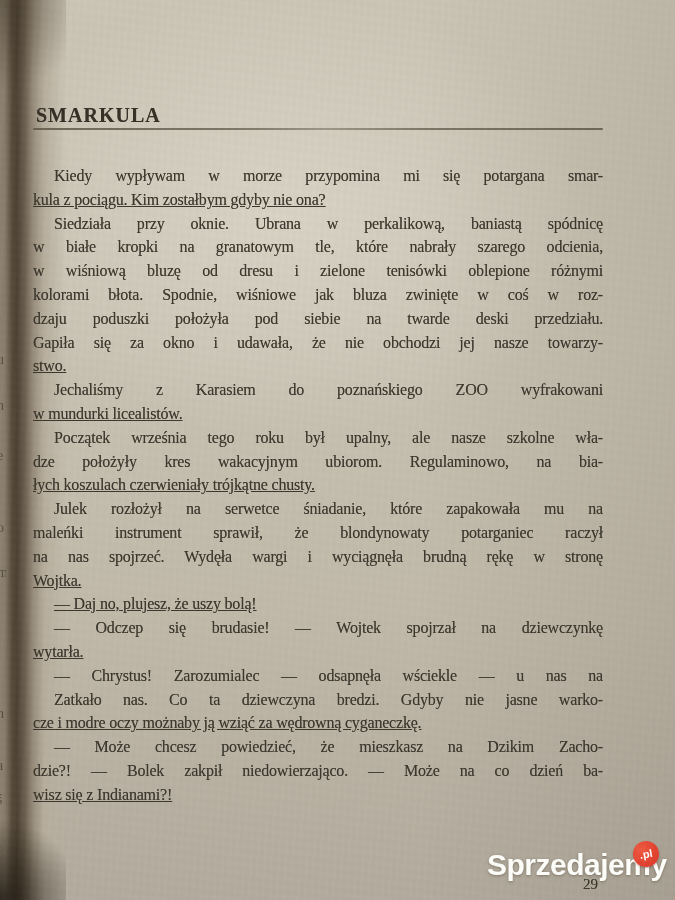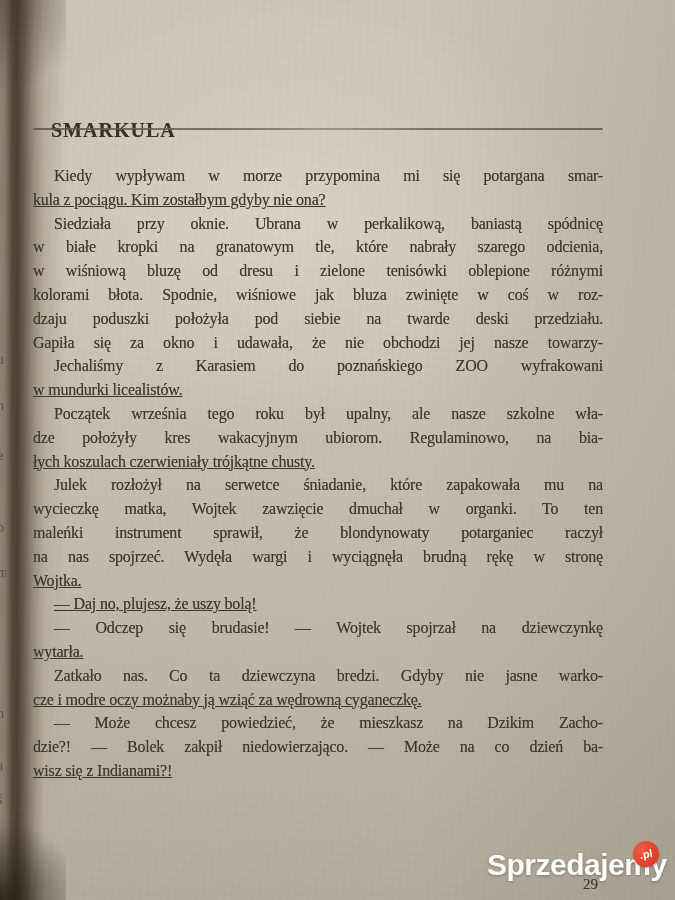--- a/index.html
+++ b/index.html
@@ -23,21 +23,21 @@
     pointer-events:none;
   }
   
   .frag{
     position:absolute;left:0;width:9px;overflow:hidden;
     font-size:14px;color:rgba(58,48,36,0.62);
     transform:translateX(-3px);
   }
   .content{position:absolute;left:33px;top:0;width:570px;color:#3b362c;}
   .title{
-    position:absolute;left:0;top:101px;margin:18px;
+    position:absolute;left:0;top:101px;margin:3px;
     font-size:20px;font-weight:bold;letter-spacing:1px;
     color:#352f26;text-shadow:0 0 0.6px rgba(53,47,38,0.55);
   }
   .rule{
     position:absolute;left:0;top:128px;width:570px;height:2px;
     background:linear-gradient(90deg,#5e5646 0%,#6d6555 35%,#938b7b 52%,#6d6555 70%,#5e5646 100%);
     opacity:0.85;border-radius:1px;
   }
   .body{position:absolute;left:0;top:164px;width:570px;
     font-size:16px;letter-spacing:-0.2px;line-height:23.8px;
@@ -98,33 +98,34 @@
     <div class="rule"></div>
     <div class="body">
         <div class="line first">Kiedy wypływam w morze przypomina mi się potargana smar-</div>
         <div class="line last">kula z pociągu. Kim zostałbym gdyby nie ona?</div>
         <div class="line first">Siedziała przy oknie. Ubrana w perkalikową, baniastą spódnicę</div>
         <div class="line">w białe kropki na granatowym tle, które nabrały szarego odcienia,</div>
         <div class="line">w wiśniową bluzę od dresu i zielone tenisówki oblepione różnymi</div>
         <div class="line">kolorami błota. Spodnie, wiśniowe jak bluza zwinięte w coś w roz-</div>
         <div class="line">dzaju poduszki położyła pod siebie na twarde deski przedziału.</div>
         <div class="line">Gapiła się za okno i udawała, że nie obchodzi jej nasze towarzy-</div>
+        <div class="line last">stwo.</div>
         <div class="line first">Jechaliśmy z Karasiem do poznańskiego ZOO wyfrakowani</div>
         <div class="line last">w mundurki licealistów.</div>
         <div class="line first">Początek września tego roku był upalny, ale nasze szkolne wła-</div>
         <div class="line">dze położyły kres wakacyjnym ubiorom. Regulaminowo, na bia-</div>
         <div class="line last">łych koszulach czerwieniały trójkątne chusty.</div>
         <div class="line first">Julek rozłożył na serwetce śniadanie, które zapakowała mu na</div>
-        <div class="line">wycieczkę matka, Wojtek zawzięcie dmuchał w organki. To ten</div>
         <div class="line">maleńki instrument sprawił, że blondynowaty potarganiec raczył</div>
         <div class="line">na nas spojrzeć. Wydęła wargi i wyciągnęła brudną rękę w stronę</div>
         <div class="line last">Wojtka.</div>
         <div class="line first last">— Daj no, plujesz, że uszy bolą!</div>
         <div class="line first">— Odczep się brudasie! — Wojtek spojrzał na dziewczynkę</div>
         <div class="line last">wytarła.</div>
+        <div class="line first">— Chrystus! Zarozumialec — odsapnęła wściekle — u nas na</div>
         <div class="line first">Zatkało nas. Co ta dziewczyna bredzi. Gdyby nie jasne warko-</div>
         <div class="line last">cze i modre oczy możnaby ją wziąć za wędrowną cyganeczkę.</div>
         <div class="line first">— Może chcesz powiedzieć, że mieszkasz na Dzikim Zacho-</div>
         <div class="line">dzie?! — Bolek zakpił niedowierzająco. — Może na co dzień ba-</div>
         <div class="line last">wisz się z Indianami?!</div>
       </div>
   </div>
 
   <div class="page-number">29</div>
 

